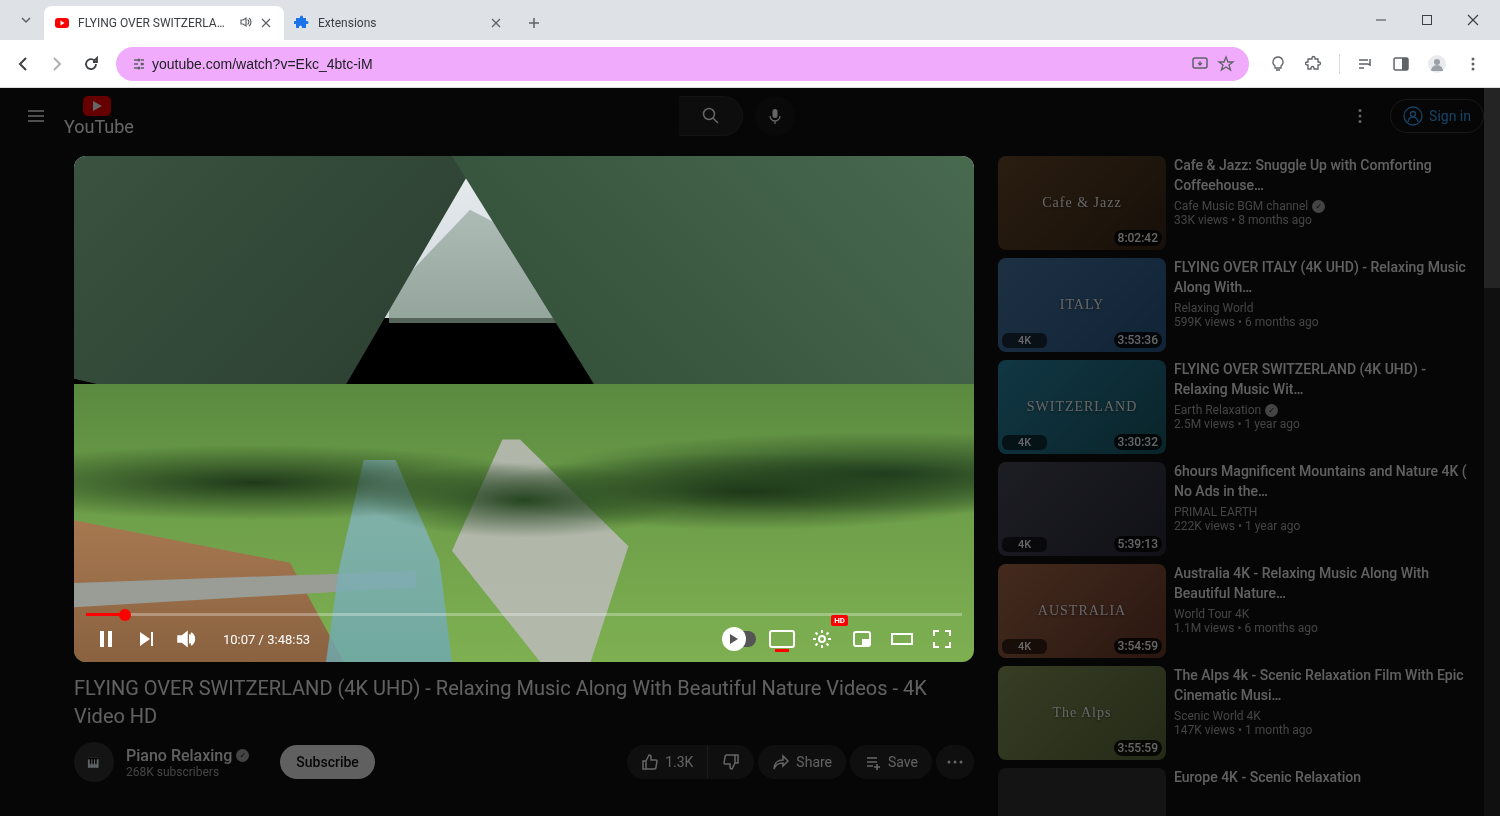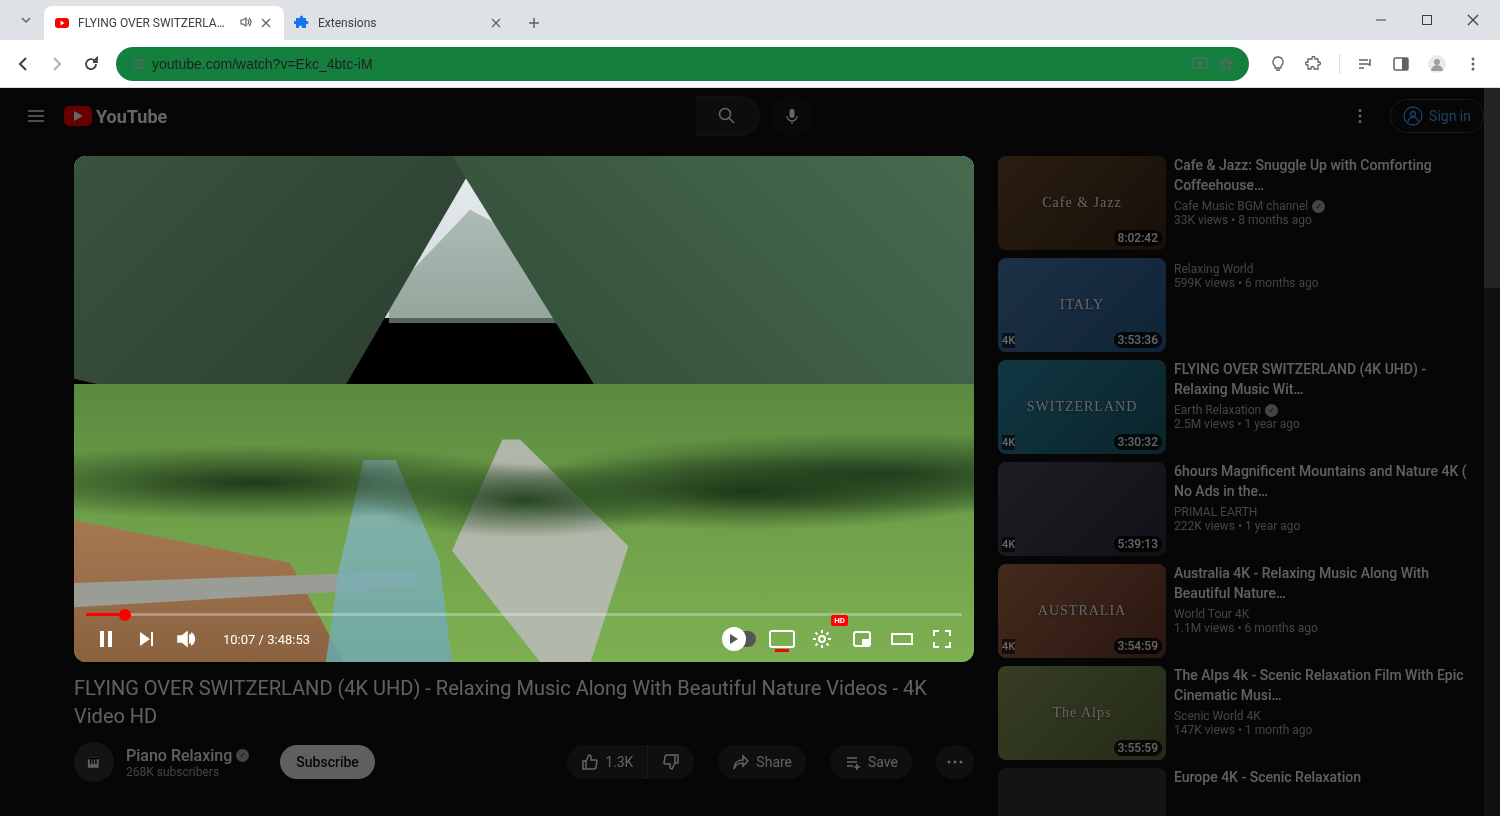--- a/index.html
+++ b/index.html
@@ -14,32 +14,32 @@
 .tab .title { flex: 1; overflow: hidden; white-space: nowrap; text-overflow: ellipsis; }
 .tab .audio-icon { margin: 0 6px; }
 .tab .close { width: 16px; height: 16px; display:flex; align-items:center; justify-content:center; cursor:pointer; color:#5f6368;}
 .new-tab { width: 28px; height: 28px; display:flex;align-items:center;justify-content:center; margin: 0 0 3px 6px; cursor:pointer; color:#5f6368;}
 .win-controls { margin-left:auto; display:flex; padding-right: 4px; padding-bottom: 4px;}
 .win-btn { width: 46px; height: 32px; display:flex;align-items:center;justify-content:center; cursor:pointer; color:#3c4043;}
 
 .addr-bar-row { background: #fff; height: 48px; display:flex; align-items:center; padding: 0 6px; border-bottom:1px solid #dadce0;}
 .nav-btn { width: 34px; height: 34px; display:flex;align-items:center;justify-content:center; color:#3c4043; cursor:pointer; border-radius:50%;}
 .nav-btn.disabled { color: #b0b0b0; }
-.addr-bar { flex:1; height: 34px; background:#15803d; border-radius:17px; display:flex; align-items:center; padding: 0 10px; margin: 0 8px;}
+.addr-bar { flex:1; height: 34px; background:#f0abfc; border-radius:17px; display:flex; align-items:center; padding: 0 10px; margin: 0 8px;}
 .addr-url { flex:1; font-size:14px; color:#202124; border:none; background:transparent; outline:none; }
 .addr-icon { width:26px; height:26px; display:flex;align-items:center;justify-content:center; color:#5f6368; cursor:pointer;}
 .toolbar-icons { display:flex; align-items:center; gap:2px; padding: 0 4px;}
 .toolbar-icons .sep { width: 1px; height: 20px; background:#dadce0; margin: 0 6px;}
 
 
 .yt-page { position: relative; width: 100%; height: calc(816px - 88px); background: #0f0f0f; color: #f1f1f1; overflow:hidden;}
 .yt-dim { position:absolute; inset:0; background: rgba(0,0,0,0.6); pointer-events:none; z-index: 50; }
 .yt-header { position:relative; height: 56px; display:flex; align-items:center; padding: 0 16px; z-index: 1;}
 .yt-menu { width: 40px; height:40px; display:flex;align-items:center;justify-content:center; cursor:pointer;}
-.yt-logo { display:flex; align-items:center; font-weight:700; font-size:18px; color:#fff; margin-left: 8px;}
+.yt-logo { display:flex; align-items:center; font-weight:400; font-size:18px; color:#fff; margin-left: 8px; flex-direction: column;}
 .yt-logo .yt-icon-red { width:28px; height:20px; background:#ff0000; border-radius:5px; position:relative; margin-right:4px;}
 .yt-logo .yt-icon-red:after { content:''; position:absolute; left:10px; top:5px; border-left:9px solid #fff; border-top:5px solid transparent; border-bottom:5px solid transparent;}
 .yt-search-wrap { flex:1; display:flex; justify-content:center; }
 .yt-search { width: 540px; height: 40px; border:1px solid #303030; background:#121212; border-radius:20px 0 0 20px; padding: 0 16px; font-size:16px; color:#888; display:flex; align-items:center;}
 .yt-search-btn { width: 64px; height:40px; background:#222; border:1px solid #303030; border-left:none; border-radius:0 20px 20px 0; display:flex;align-items:center;justify-content:center; cursor:pointer;}
 .yt-mic { width:40px;height:40px;border-radius:50%;background:#181818;margin-left:12px;display:flex;align-items:center;justify-content:center;cursor:pointer;}
 .yt-header-right { display:flex; align-items:center; gap: 10px;}
 .yt-sign-in { display:flex;align-items:center;gap:6px;border:1px solid #3f3f3f;padding:6px 12px;border-radius:18px;color:#3ea6ff;font-size:14px;cursor:pointer;}
 
 .yt-body { display:flex; padding: 12px 24px 0 74px; gap: 24px; height: calc(100% - 56px);}
@@ -75,31 +75,31 @@
 .settings-gear { position: relative; }
 .hd-badge { position:absolute; top:-4px; right:-6px; background:#ff0000; color:#fff; font-size:8px; font-weight:bold; padding:1px 3px; border-radius:2px;}
 
 .video-title { font-size: 20px; font-weight: 400; margin-top: 12px; line-height:1.4;}
 .video-meta { display:flex; align-items:center; margin-top: 12px; }
 .channel-avatar { width:40px;height:40px;border-radius:50%;background:#333; margin-right:12px; display:flex;align-items:center;justify-content:center;font-size:10px;color:#888;}
 .channel-info { flex: 0 0 auto; margin-right: 31px;}
 .channel-name { font-size:16px; font-weight:500; display:flex; align-items:center; gap:4px;}
 .channel-subs { font-size:12px; color:#aaa;}
 .subscribe-btn { background:#f1f1f1; color:#0f0f0f; padding: 9px 16px; border-radius:18px; font-size:14px; font-weight:500; cursor:pointer;}
-.actions { margin-left:auto; display:flex; gap:24px;}
+.actions { margin-left:auto; display:flex; gap:4px;}
 .action-btn { display:flex; align-items:center; gap:6px; background:#272727; padding:8px 14px; border-radius:18px; font-size:14px; cursor:pointer;}
 .like-group { display:flex; }
 .like-group .action-btn:first-child { border-radius: 18px 0 0 18px; border-right:1px solid #444;}
 .like-group .action-btn:last-child { border-radius: 0 18px 18px 0;}
 
 
 .side-item { display:flex; gap:8px; margin-bottom:8px; cursor:pointer;}
 .thumb { width: 168px; height: 94px; border-radius:8px; background: linear-gradient(135deg,#3a5a6a,#6a8a5a); position:relative; flex-shrink:0; font-size:14px; color:#fff; font-weight:500; display:flex;align-items:center;justify-content:center;}
 .thumb .dur { position:absolute; bottom:4px; right:4px; background:rgba(0,0,0,0.8); color:#fff; font-size:12px; padding:1px 4px; border-radius:8px; font-weight:500;}
-.thumb .k4 { position:absolute; bottom:4px; left:4px; background:rgba(0,0,0,0.6); color:#fff; font-size:11px; padding:1px 0; border-radius:0;}
+.thumb .k4 { position:absolute; bottom:4px; left:4px; background:rgba(0,0,0,0.6); color:#fff; font-size:11px; padding:1px 16px; border-radius:6px;}
 .side-info { flex:1; }
 .side-title { font-size:14px; font-weight:500; line-height:1.4; max-height: 40px; overflow:hidden;}
 .side-channel { font-size:12px; color:#aaa; margin-top:4px; display:flex; align-items:center; gap:4px;}
 .side-stats { font-size:12px; color:#aaa;}
 
 .scrollbar { position:absolute; right:0; top:0; width:16px; height:100%; background:#2a2a2a;}
 .scrollbar-thumb { width:100%; height: 200px; background:#5a5a5a; }
 
 .verified { width:13px; height:13px; background:#aaa; border-radius:50%; display:inline-flex;align-items:center;justify-content:center; font-size:8px; color:#0f0f0f;}
 </style>
@@ -426,20 +426,21 @@
       <div class="side-stats">33K views • 8 months ago</div>
     </div>
         </div>
         <div class="side-item">
     <div class="thumb" style="background:linear-gradient(135deg,#4a7aaa,#2a5a8a)">
       <span style="font-family:serif;letter-spacing:1px;text-shadow:0 1px 3px rgba(0,0,0,0.6)">ITALY</span>
       <span class="k4">4K</span>
             <span class="dur">3:53:36</span>
     </div>
     <div class="side-info">
+      <div class="side-title">FLYING OVER ITALY (4K UHD) - Relaxing Music Along With…</div>
       <div class="side-channel">Relaxing World </div>
       <div class="side-stats">599K views • 6 months ago</div>
     </div>
         </div>
         <div class="side-item">
     <div class="thumb" style="background:linear-gradient(135deg,#2a8aaa,#1a5a6a)">
       <span style="font-family:serif;letter-spacing:1px;text-shadow:0 1px 3px rgba(0,0,0,0.6)">SWITZERLAND</span>
       <span class="k4">4K</span>
             <span class="dur">3:30:32</span>
     </div>

